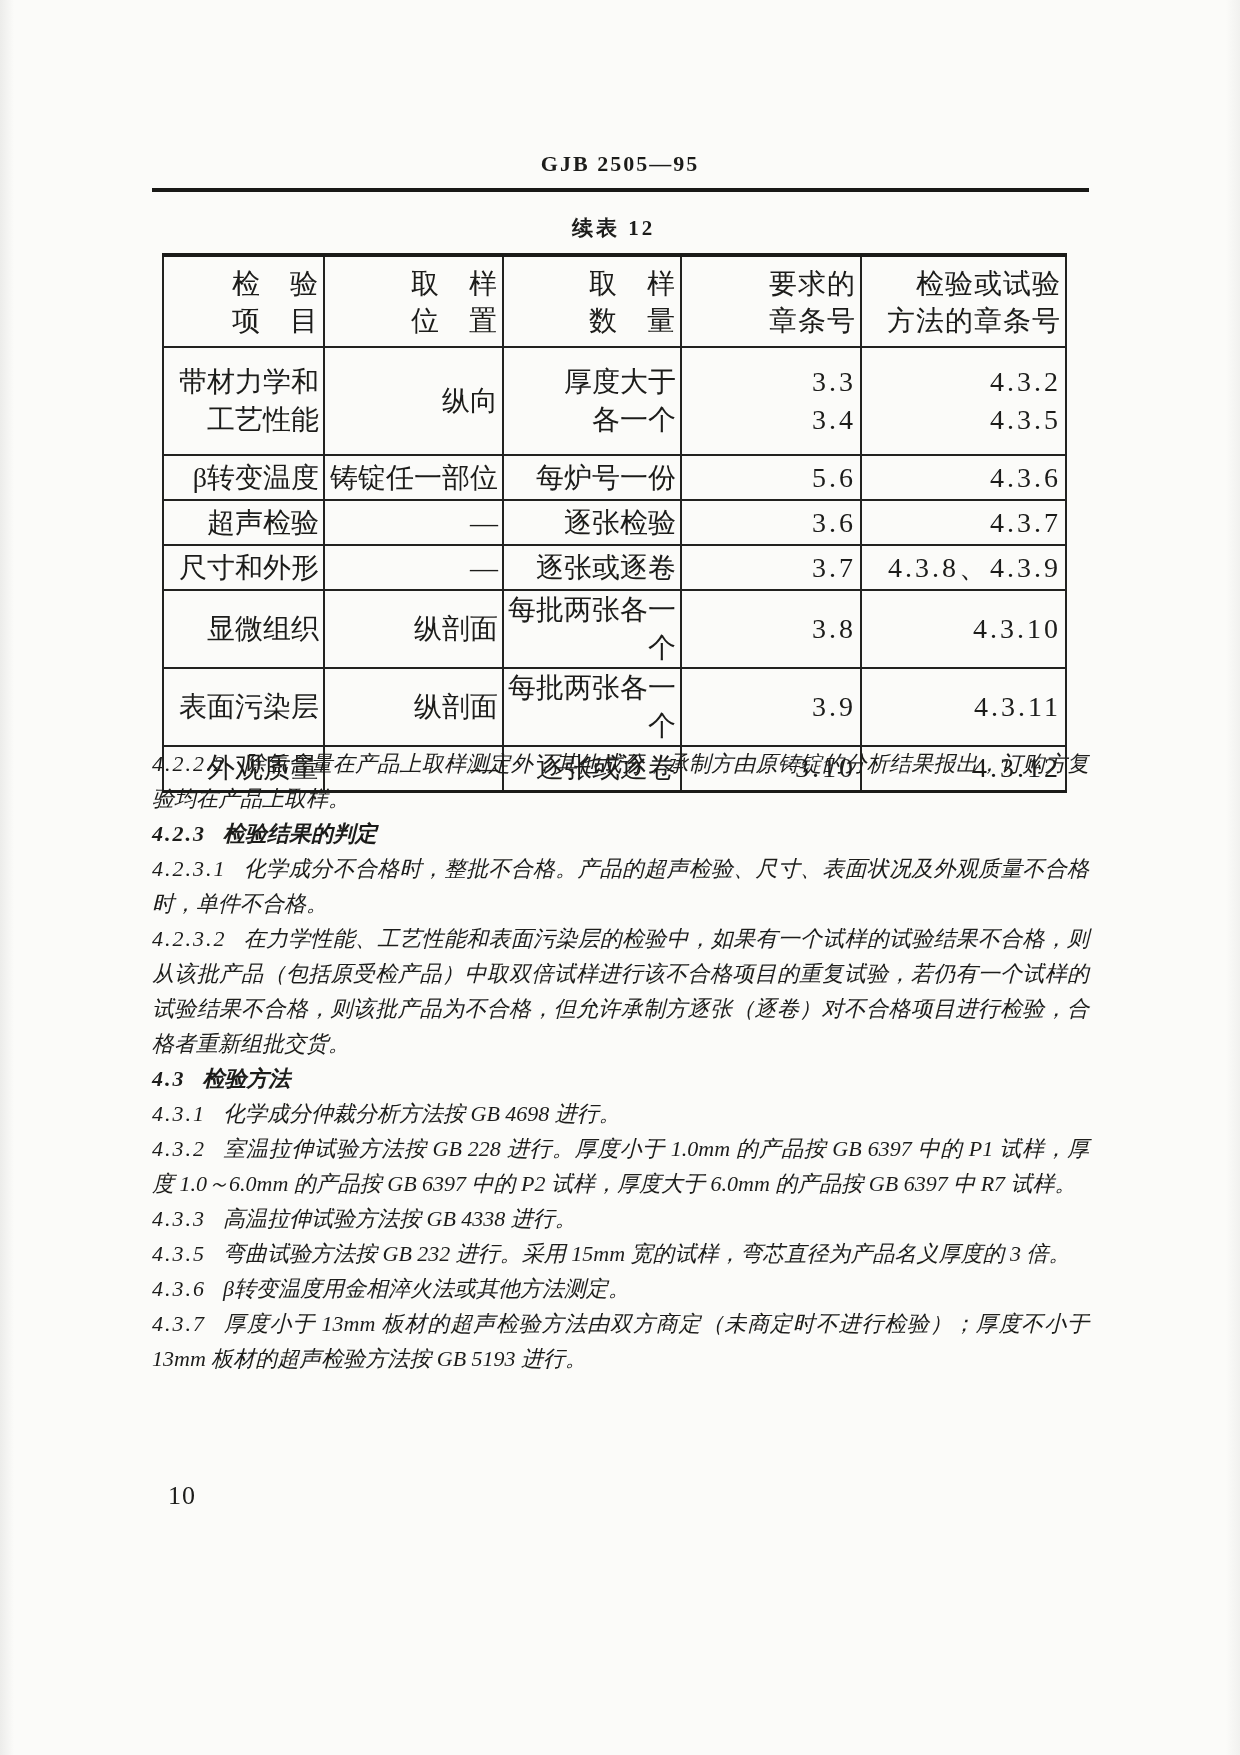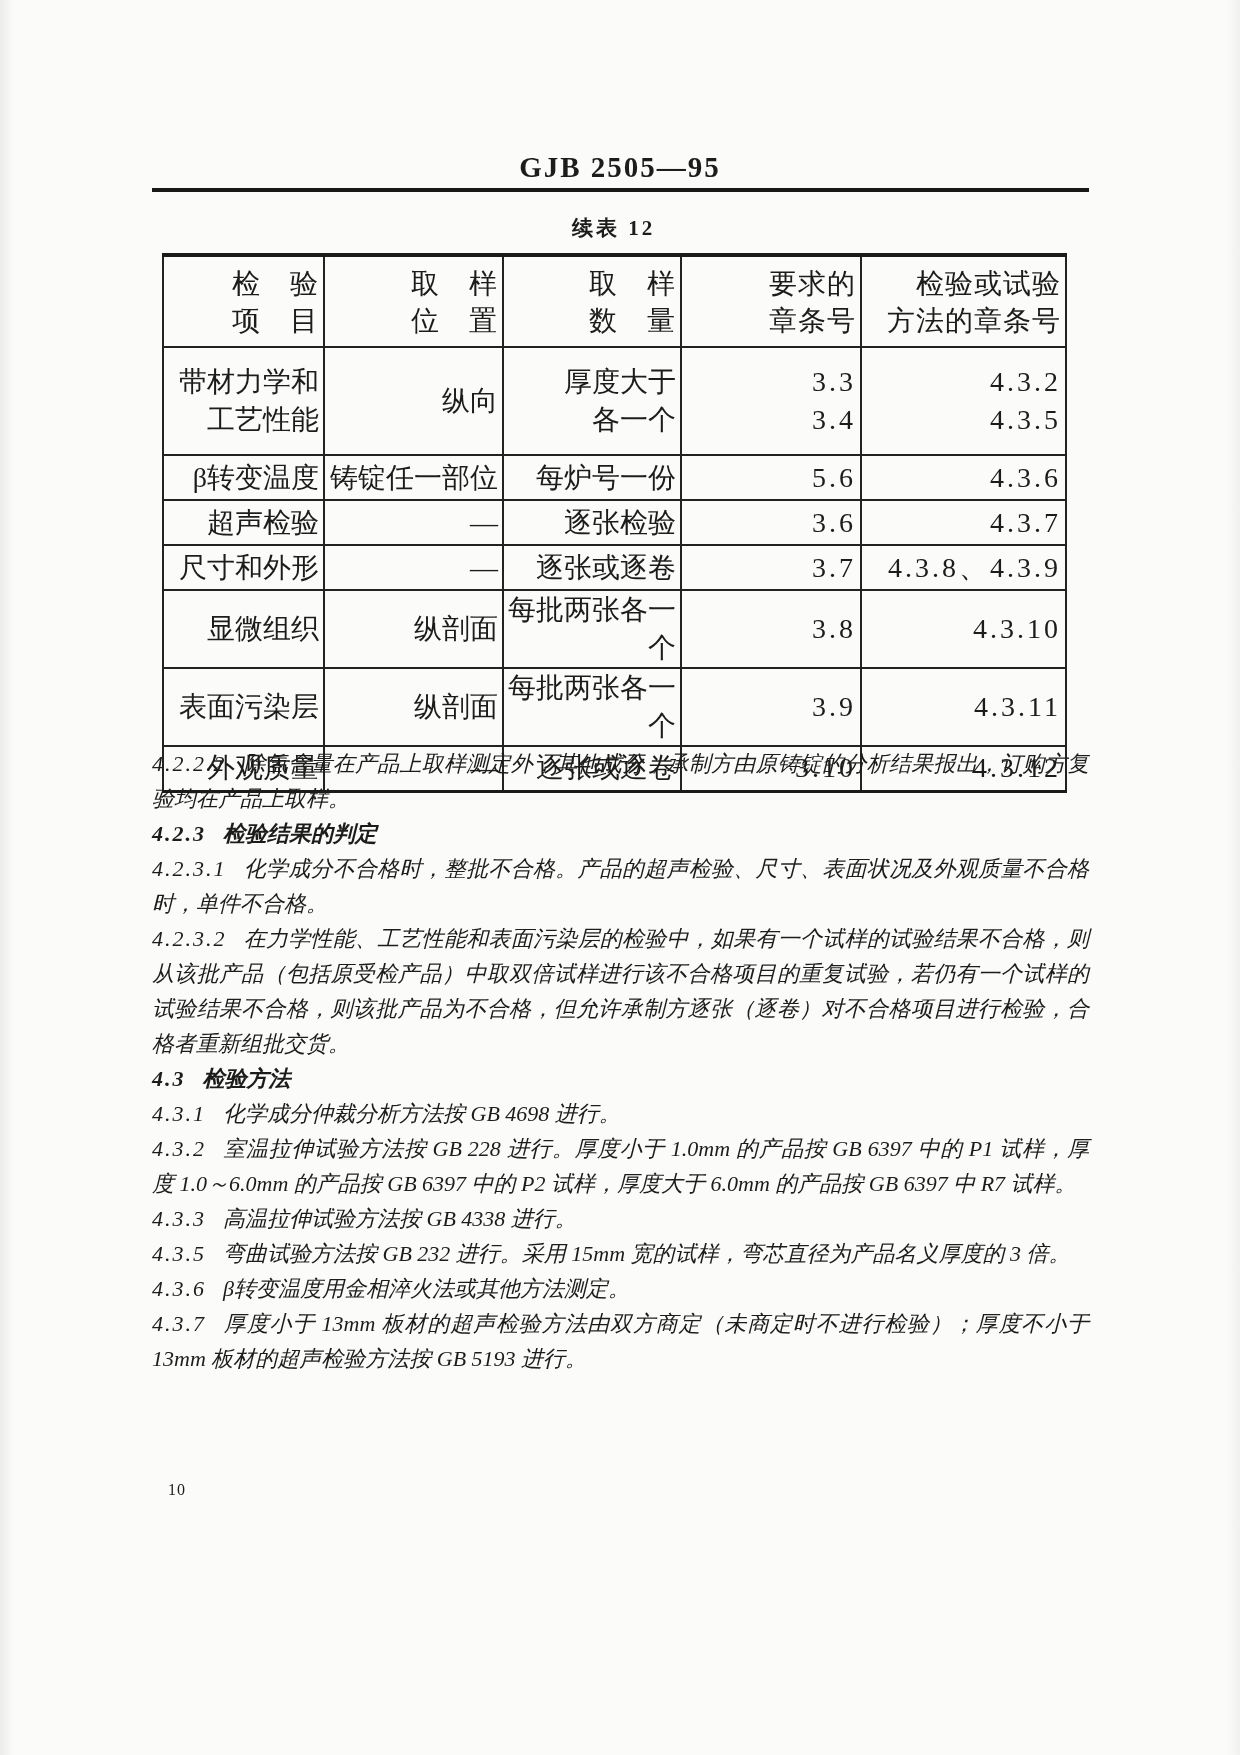--- a/index.html
+++ b/index.html
@@ -7,21 +7,21 @@
     width: 1240px; height: 1755px;
     position: relative;
     background: linear-gradient(90deg, #ececea 0px, #fbfbf9 14px, #fbfbf9 1226px, #f1f1ef 1240px);
     font-family: "Liberation Serif", "DejaVu Serif", serif;
     color: #1c1c1a;
     overflow: hidden;
   }
   .doc-header {
     position: absolute; top: 151px; left: 0; right: 0;
     text-align: center;
-    font-size: 29px; font-weight: bold; letter-spacing: 2px;
+    font-size: 22px; font-weight: bold; letter-spacing: 2px;
   }
   .header-rule {
     position: absolute; top: 188px; left: 152px; width: 937px; height: 4px;
     background: #191917;
   }
   .table-caption {
     position: absolute; top: 214px; left: 162px; width: 903px;
     text-align: center;
     font-size: 21px; font-weight: bold; letter-spacing: 3px;
   }
@@ -48,21 +48,21 @@
     position: absolute; top: 746px; left: 152px; width: 937px;
     font-size: 22px; line-height: 35px;
     text-align: justify;
     font-style: italic;
   }
   p.para { margin: 0; padding: 0; }
   .p-num { letter-spacing: 2px; margin-right: 17px; white-space: nowrap; }
   p.para.bold .p-num, p.para.bold .p-text { font-weight: bold; }
   .page-number {
     position: absolute; top: 1481px; left: 168px;
-    font-size: 16px; letter-spacing: 1px; text-align: right;
+    font-size: 26px; letter-spacing: 1px; text-align: right;
   }
 </style>
 </head>
 <body>
 
 <div class="doc-header">GJB 2505—95</div>
 <div class="header-rule"></div>
 <div class="table-caption">续表 12</div>
 
 <table class="spec-table">

